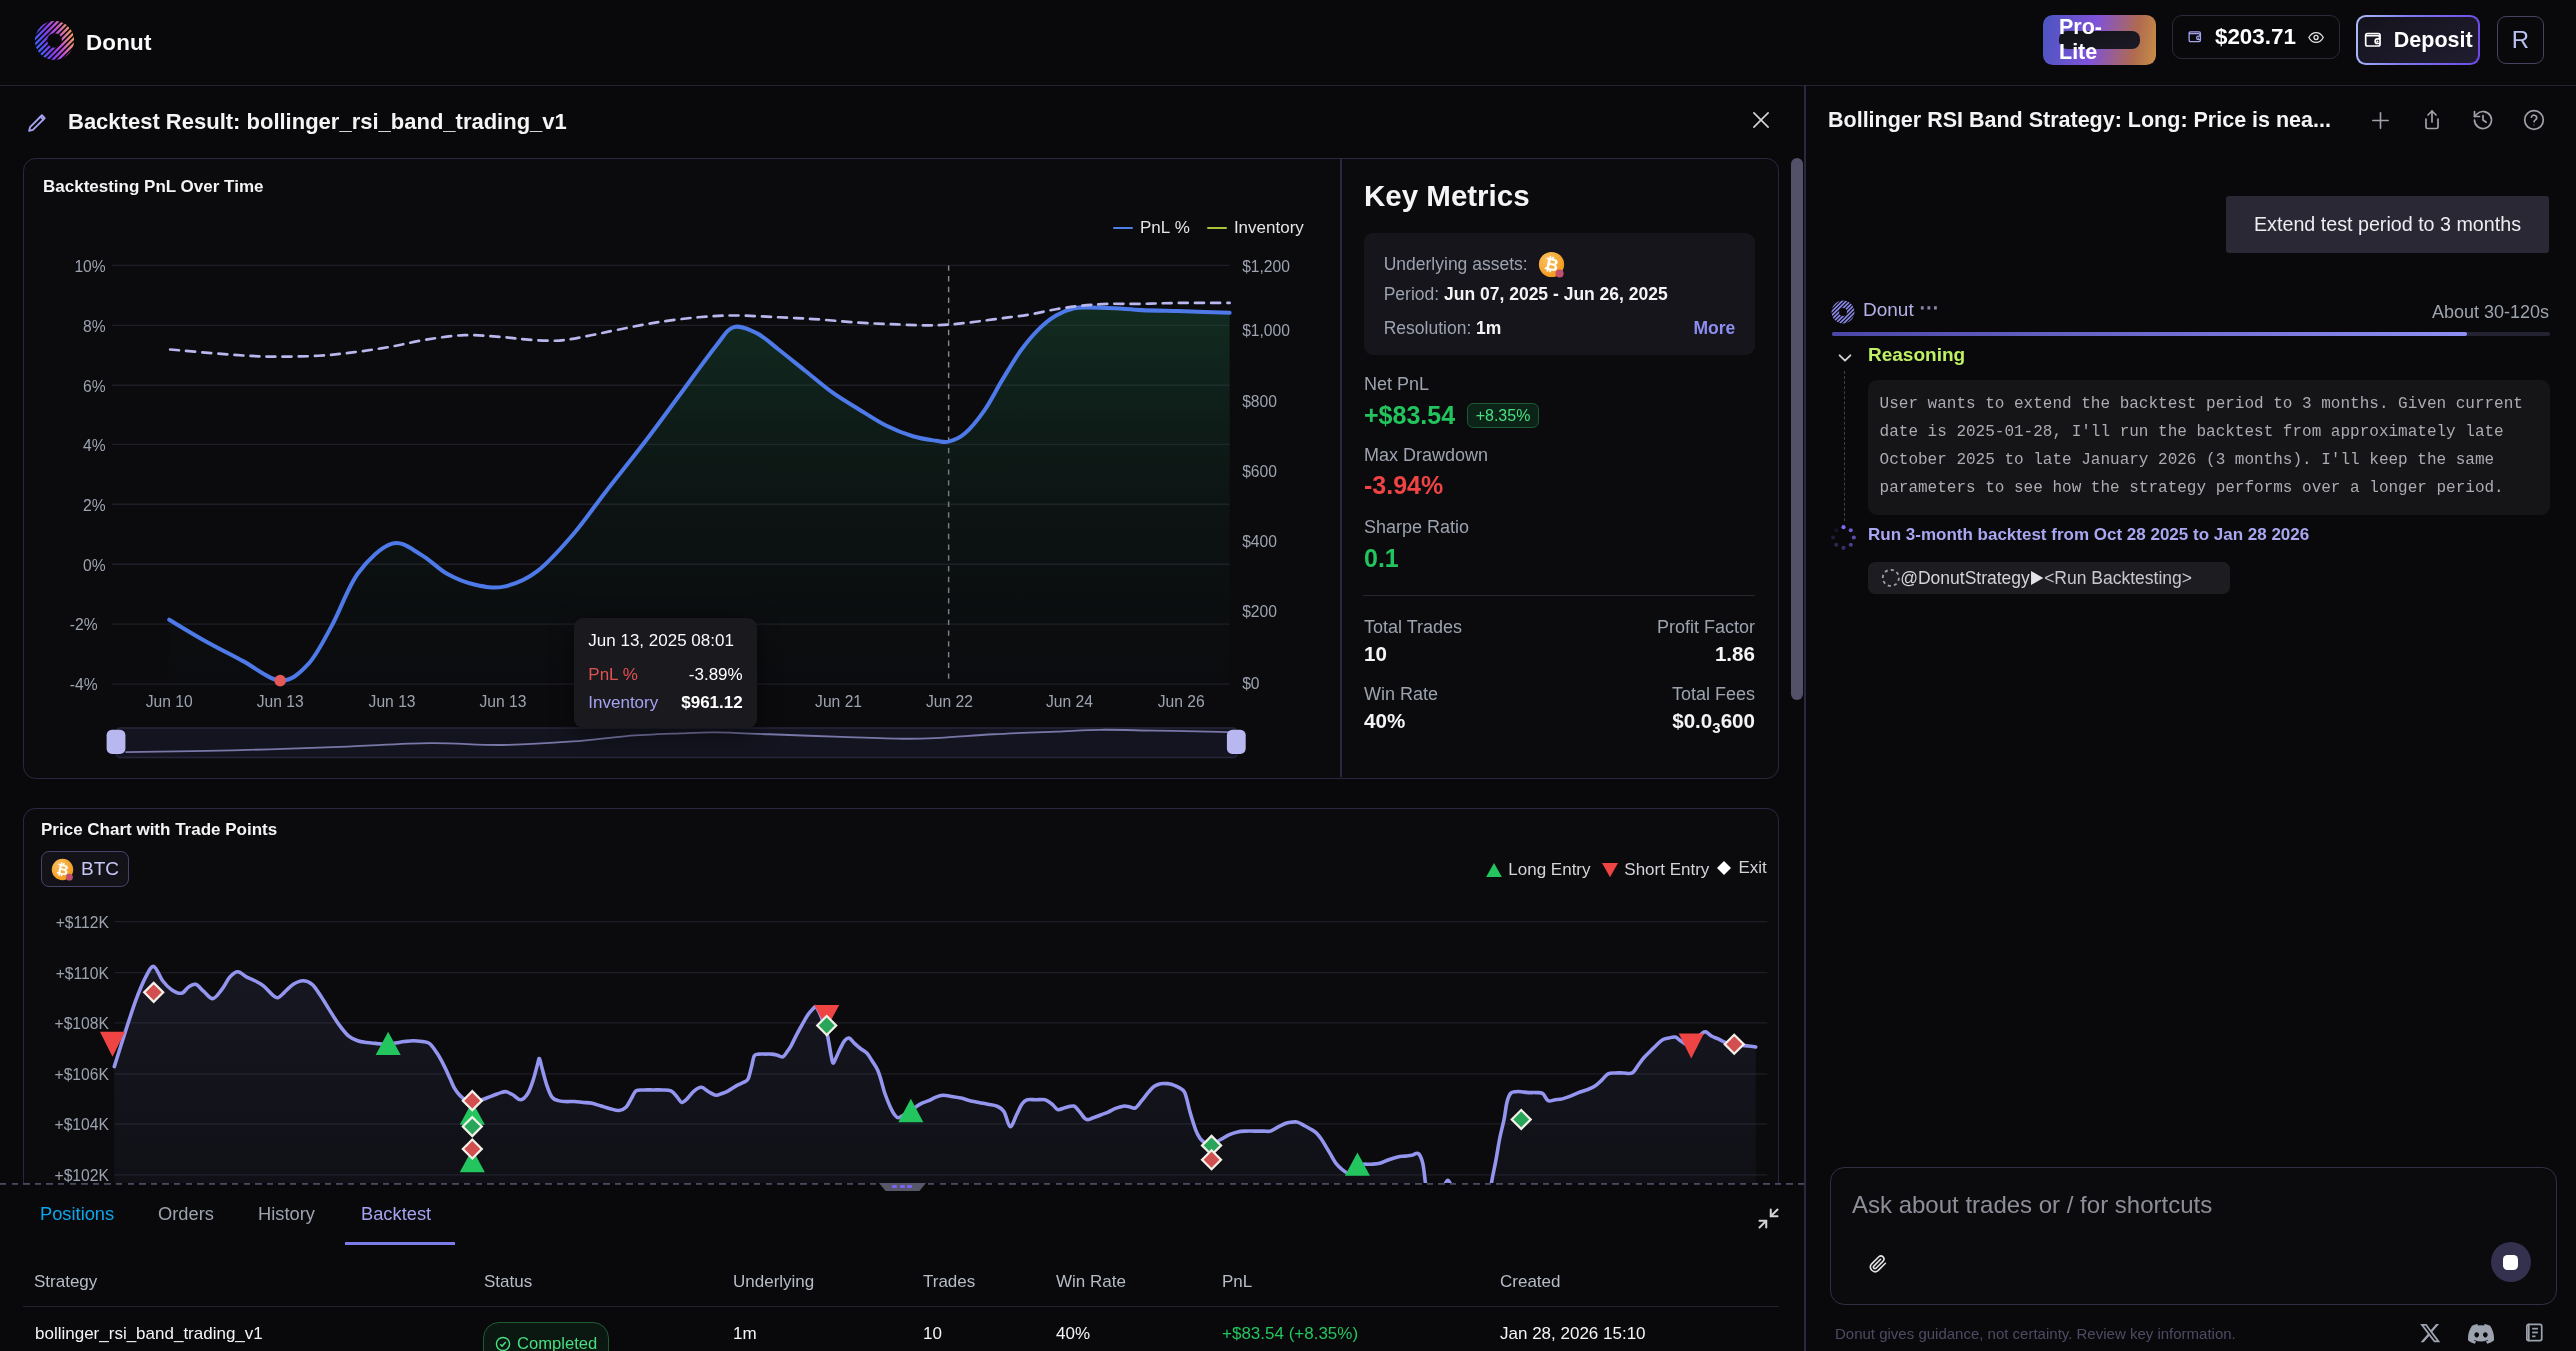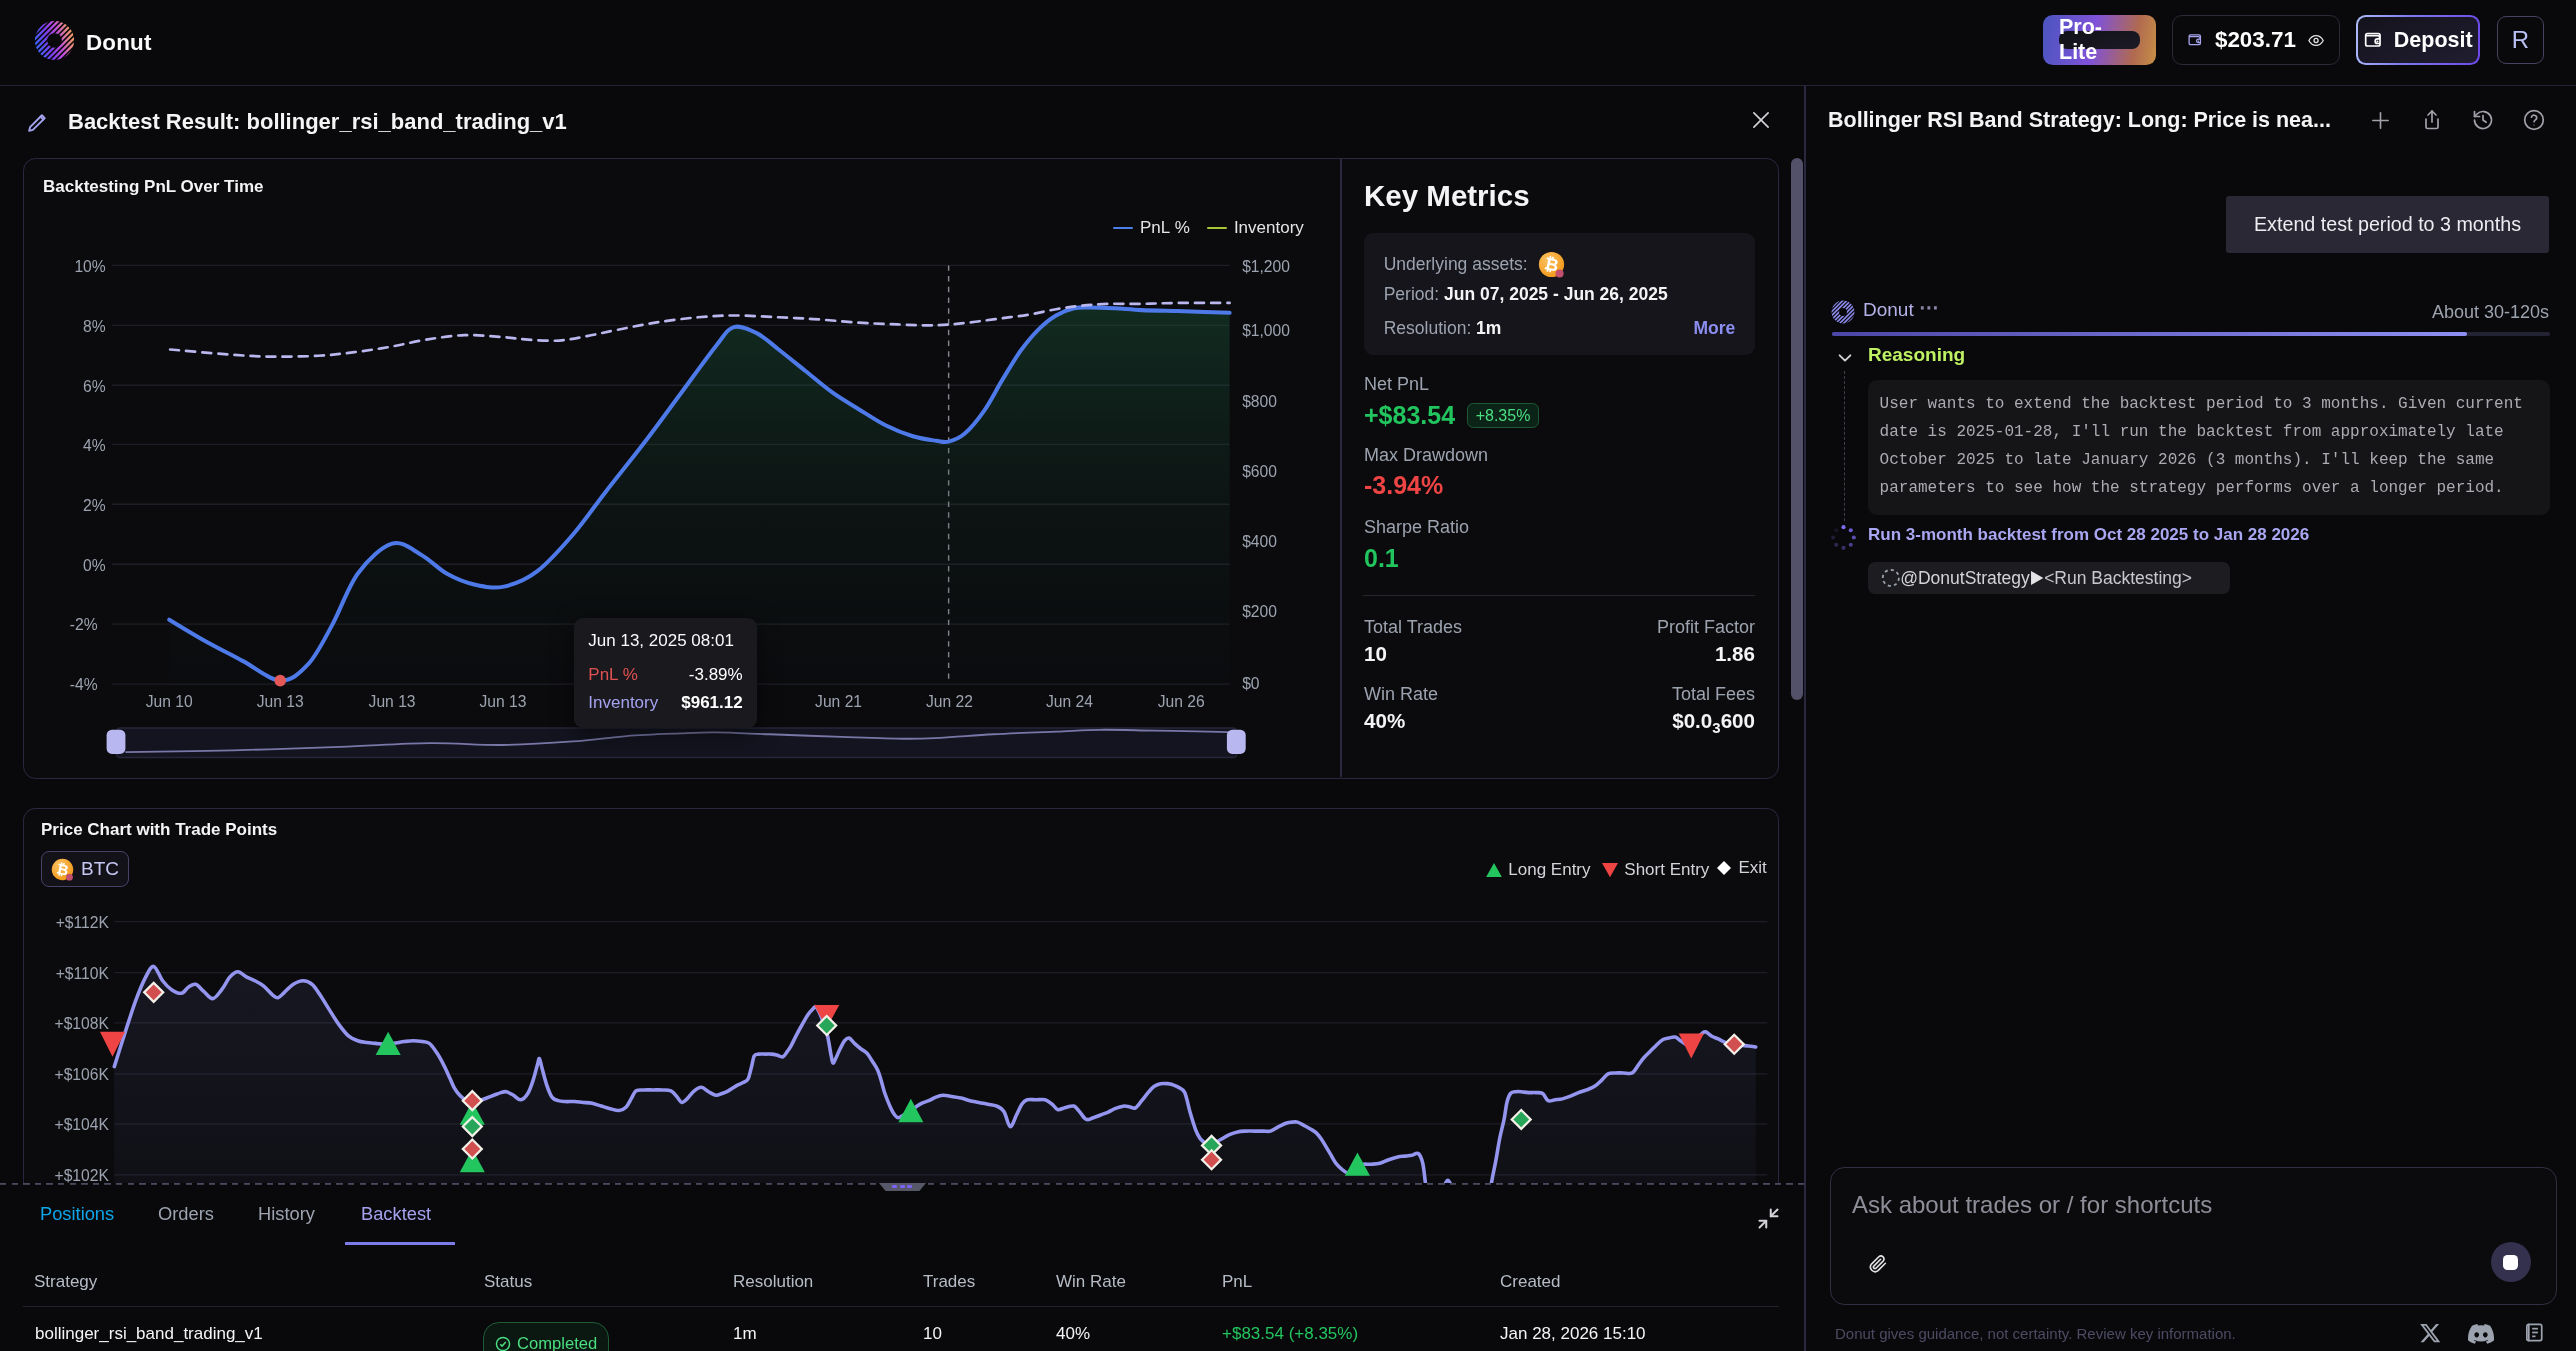--- a/index.html
+++ b/index.html
@@ -41,21 +41,21 @@
   <line x1="13.8" y1="58.0" x2="83.8" y2="-12.0"></line>
   <line x1="20.0" y1="58.0" x2="90.0" y2="-12.0"></line>
  </g>
 </svg>
 <div class="abs" style="left:86px;top:29.5px;font-size:22.4px;font-weight:600;color:#fafafa;letter-spacing:0.2px;">Donut</div>
 
 <div class="abs" style="left:2043px;top:15px;width:113px;height:50px;border-radius:9.8px;background:linear-gradient(100deg,#4a55c0,#8052d8 45%,#b06a50 80%,#c89046) border-box;padding:16px;">
  <div style="width:100%;height:100%;border-radius:8px;background:linear-gradient(160deg,#121218,#1b1a26);display:flex;align-items:center;justify-content:center;font-size:21.5px;font-weight:700;color:#fff;">Pro-Lite</div>
 </div>
 
-<div class="abs" style="left:2172px;top:15px;width:168px;height:50px;border-radius:9.8px;border:1.8px solid #2c2a38;display:flex;align-items:center;padding:0 14.3px;gap:10.7px;text-align:center;">
+<div class="abs" style="left:2172px;top:15px;width:168px;height:44px;border-radius:9.8px;border:1.8px solid #2c2a38;display:flex;align-items:center;padding:0 14.3px;gap:10.7px;text-align:center;">
  <svg width="21.5" height="21.5" viewBox="0 0 24 24" fill="none" stroke="#a6a4ee" stroke-width="1.8">
         <path d="M3 7a2 2 0 0 1 2-2h12a2 2 0 0 1 2 2v10a2 2 0 0 1-2 2H5a2 2 0 0 1-2-2z"></path>
         <path d="M3 7.5h13.5a2 2 0 0 1 2 2V11"></path>
         <circle cx="16.2" cy="14" r="1.1" fill="#a6a4ee" stroke="none"></circle>
         <path d="M19 11h-2.8a2.6 2.6 0 0 0 0 5.2H19"></path>
       </svg>
  <span style="font-size:22.4px;font-weight:700;color:#fff;">$203.71</span>
  <svg width="23" height="23" viewBox="0 0 24 24" fill="none" stroke="#e4e4e7" stroke-width="1.7">
         <path d="M2.5 12s3.5-6.5 9.5-6.5S21.5 12 21.5 12s-3.5 6.5-9.5 6.5S2.5 12 2.5 12z"></path>
         <circle cx="12" cy="12" r="2.7"></circle>
@@ -303,21 +303,21 @@
 <div class="abs" style="left:361px;top:1203px;font-size:18.3px;color:#a5a3f0;">Backtest</div>
 <div class="abs" style="left:345px;top:1242px;width:110px;height:2.7px;background:#7c7ce8;"></div>
 <svg class="abs" style="left:1755px;top:1205px;" width="27" height="27" viewBox="0 0 24 24" fill="none" stroke="#d4d4d8" stroke-width="1.8" stroke-linecap="round" stroke-linejoin="round">
       <path d="M14 4v6h6"></path>
       <path d="M20 4l-6 6"></path>
       <path d="M10 20v-6H4"></path>
       <path d="M4 20l6-6"></path>
     </svg>
 <div class="abs" style="left:34px;top:1272px;font-size:17px;color:#b6bcc6;">Strategy</div>
 <div class="abs" style="left:484px;top:1272px;font-size:17px;color:#b6bcc6;">Status</div>
-<div class="abs" style="left:733px;top:1272px;font-size:17px;color:#b6bcc6;">Resolution</div>
+<div class="abs" style="left:733px;top:1272px;font-size:17px;color:#b6bcc6;">Underlying</div>
 <div class="abs" style="left:923px;top:1272px;font-size:17px;color:#b6bcc6;">Trades</div>
 <div class="abs" style="left:1056px;top:1272px;font-size:17px;color:#b6bcc6;">Win Rate</div>
 <div class="abs" style="left:1222px;top:1272px;font-size:17px;color:#b6bcc6;">PnL</div>
 <div class="abs" style="left:1500px;top:1272px;font-size:17px;color:#b6bcc6;">Created</div>
 <div class="abs" style="left:23px;top:1306px;width:1756px;height:1.3px;background:#232330;"></div>
 <div class="abs" style="left:35px;top:1324px;font-size:17px;color:#f4f4f5;">bollinger_rsi_band_trading_v1</div>
 <div class="abs" style="left:483px;top:1322px;height:44px;border:1.3px solid #1e5b37;background:rgba(34,197,94,0.08);border-radius:16px;display:flex;align-items:center;gap:6.3px;padding:0 10.7px;">
  <svg width="16" height="16" viewBox="0 0 20 20" fill="none" stroke="#4ade80" stroke-width="1.8">
         <circle cx="10" cy="10" r="8.2"></circle>
         <path d="M6.5 10.2l2.4 2.4 4.6-5.2"></path>

